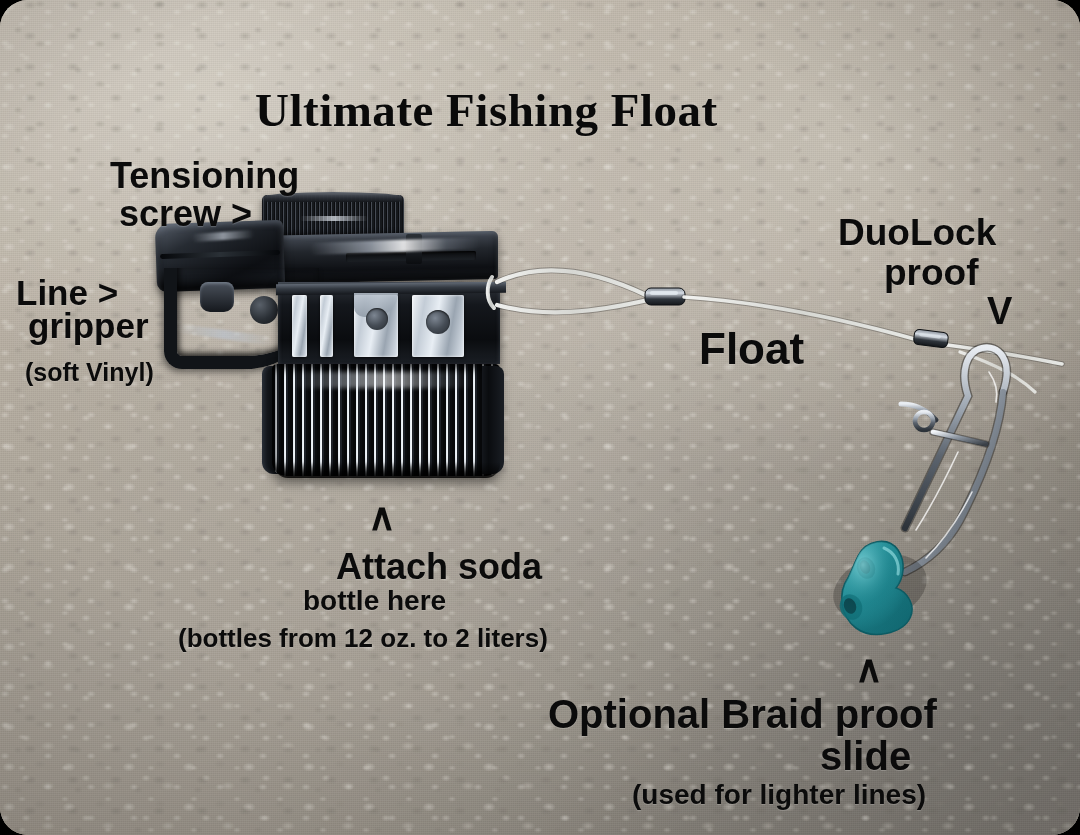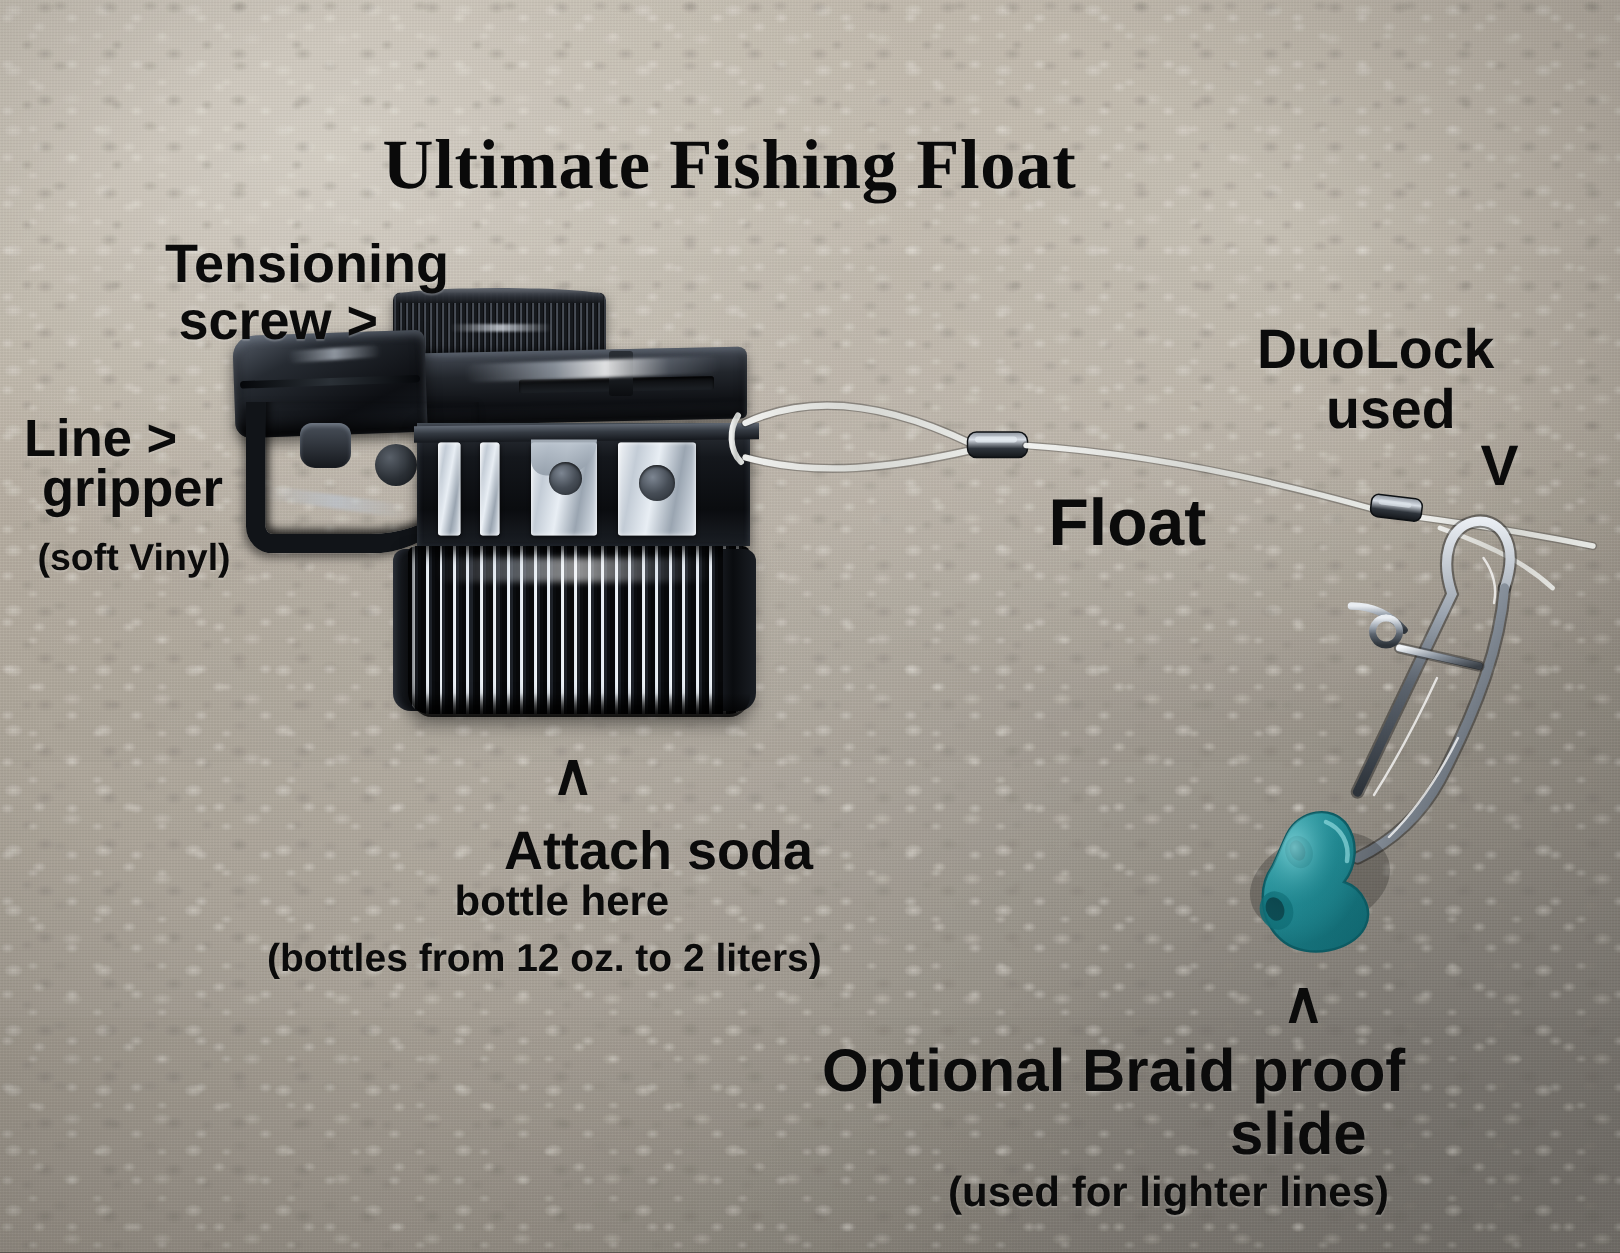--- a/index.html
+++ b/index.html
@@ -1,19 +1,20 @@
 <!DOCTYPE html>
 <html><head>
 <meta charset="utf-8">
 <style>
   html,body{margin:0;padding:0;background:#000;}
   #stage{
     position:relative;width:1080px;height:835px;overflow:hidden;
     font-family:"Liberation Sans", sans-serif;
     background-color:#b3aa9d;
+    border-radius:28px;
   }
 
   
   .bg{position:absolute;inset:0;}
   .bg-base{
     background:
       radial-gradient(ellipse 60% 55% at 20% 12%, rgba(216,211,201,.85) 0%, rgba(216,211,201,0) 62%),
       radial-gradient(ellipse 70% 60% at 78% 18%, rgba(206,200,189,.7) 0%, rgba(206,200,189,0) 65%),
       radial-gradient(ellipse 80% 70% at 15% 78%, rgba(168,162,152,.75) 0%, rgba(168,162,152,0) 68%),
       radial-gradient(ellipse 90% 80% at 85% 88%, rgba(134,130,123,.9) 0%, rgba(134,130,123,0) 70%),
@@ -403,21 +404,21 @@
   <div class="lbl" style="left:110px; top:158px; font-size:36px;">Tensioning</div>
   <div class="lbl" style="left:119px; top:196px; font-size:36px;text-align:center;">screw &gt;</div>
 
   <div class="lbl" style="left:16px; top:275px; font-size:35px;">Line &gt;</div>
   <div class="lbl" style="left:28px; top:308px; font-size:35px;">gripper</div>
   <div class="lbl" style="left:25px; top:360px; font-size:25px;">(soft Vinyl)</div>
 
   <div class="lbl" style="left:699px; top:327px; font-size:44px;">Float</div>
 
   <div class="lbl" style="left:838px; top:214px; font-size:37px;">DuoLock</div>
-  <div class="lbl" style="left:884px; top:254px; font-size:37px;">used</div>
+  <div class="lbl" style="left:884px; top:254px; font-size:37px;">proof</div>
   <div class="caret" style="left:987px; top:292px; font-size:38px;">V</div>
 
   <div class="caret" style="left:368px; top:498px; font-size:38px;">∧</div>
   <div class="lbl" style="left:288px; top:549px; font-size:36px;margin-left:48px;">Attach soda</div>
   <div class="lbl" style="left:303px; top:587px; font-size:28px;">bottle here</div>
   <div class="lbl" style="left:178px; top:625px; font-size:26px;">(bottles from 12 oz. to 2 liters)</div>
 
   <div class="caret" style="left:855px; top:650px; font-size:38px;">∧</div>
   <div class="lbl" style="left:548px; top:694px; font-size:40px;">Optional Braid proof</div>
   <div class="lbl" style="left:820px; top:736px; font-size:40px;">slide</div>

